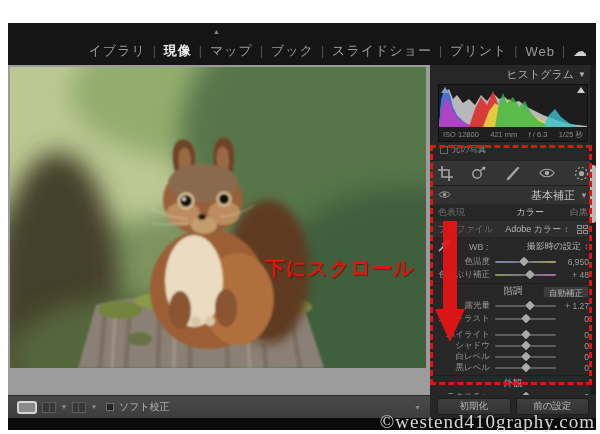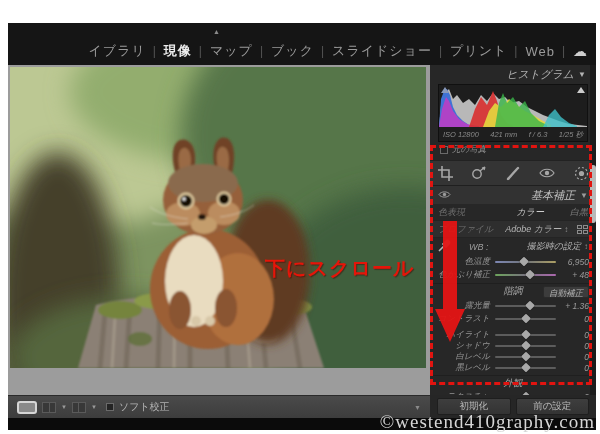--- a/index.html
+++ b/index.html
@@ -17,21 +17,21 @@
   .menu .item { cursor:default; }
   .menu .item.active { color:#ececec; font-weight:bold; }
   .cloud { color:#cfcfcf; font-size:14px; }
 
   
   .content { position:absolute; left:0; top:42px; width:588px; height:330px; display:flex; }
   .left-area { width:422px; height:100%; background:#9c9c9c; position:relative; }
   .photo { position:absolute; left:2px; top:2px; width:416px; height:301px; background:#6f8757; overflow:hidden; }
 
   
-  .panel { width:166px; height:100%; background:#272727; position:relative; font-size:9px; color:#969696;font-style:italic; }
+  .panel { width:166px; height:100%; background:#272727; position:relative; font-size:9px; color:#969696; }
   .hist-header { height:19px; display:flex; justify-content:flex-end; align-items:center; gap:4px;
                  padding-right:10px; font-size:11px; color:#b4b4b4; }
   .hist-box { margin:0 8px; height:58px; background:#1e1e1e; border:1px solid #101010; position:relative; }
   .hist-box svg { display:block; }
   .clip { position:absolute; top:2px; width:0; height:0; border-left:4px solid transparent;
           border-right:4px solid transparent; border-bottom:6px solid #8899bb; }
   .clip.right { right:2px; border-bottom-color:#cccccc; }
   .clip.left { left:2px; }
   .hist-info { position:absolute; left:0; bottom:1px; width:100%; display:flex; justify-content:space-between;
                padding:0 4px; font-size:7.5px; color:#8a8a8a; }
@@ -328,21 +328,21 @@
       <div class="sechead">
         <span>階調</span>
         <span class="autobtn">自動補正</span>
       </div>
 
       <div class="srow">
         <span class="slabel">露光量</span>
         <span class="strack">
             <span class="sthumb" style="left: 57%;"></span>
           </span>
-        <span class="sval">+ 1.36</span>
+        <span class="sval">+ 1.27</span>
       </div>
       <div class="srow">
         <span class="slabel">コントラスト</span>
         <span class="strack">
             <span class="sthumb" style="left: 50%;"></span>
           </span>
         <span class="sval">0</span>
       </div>
       <div class="gap4"></div>
       <div class="srow short">

